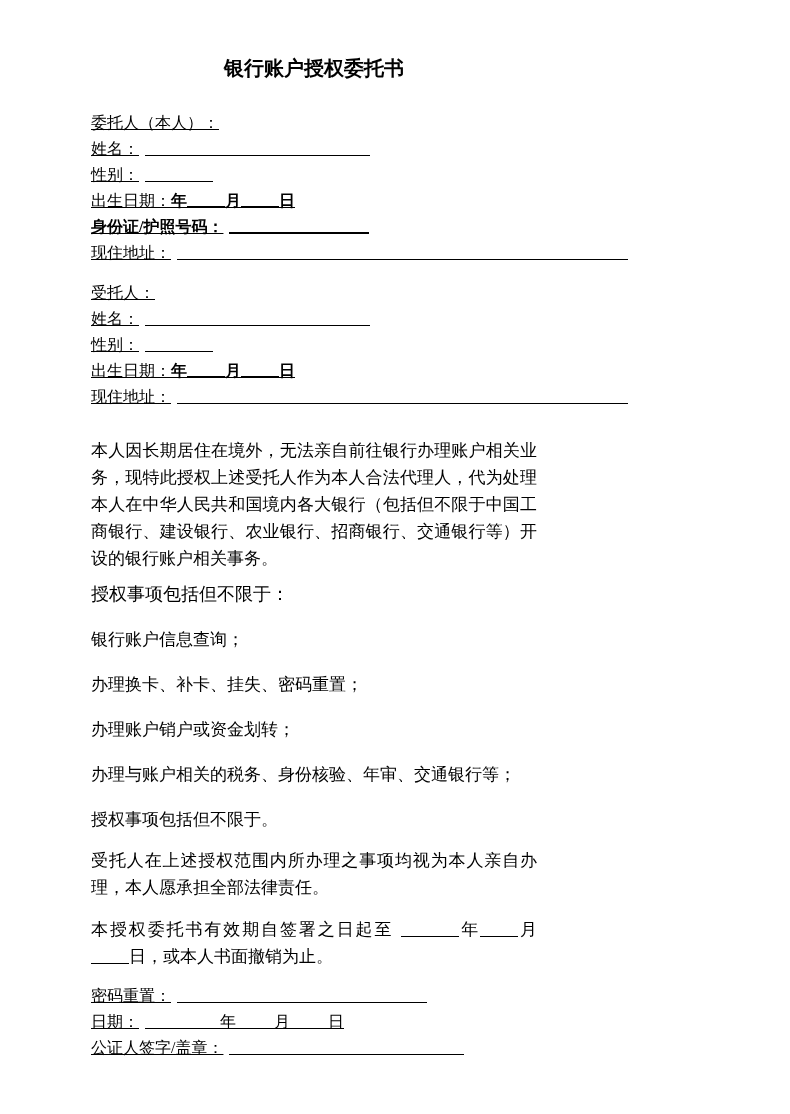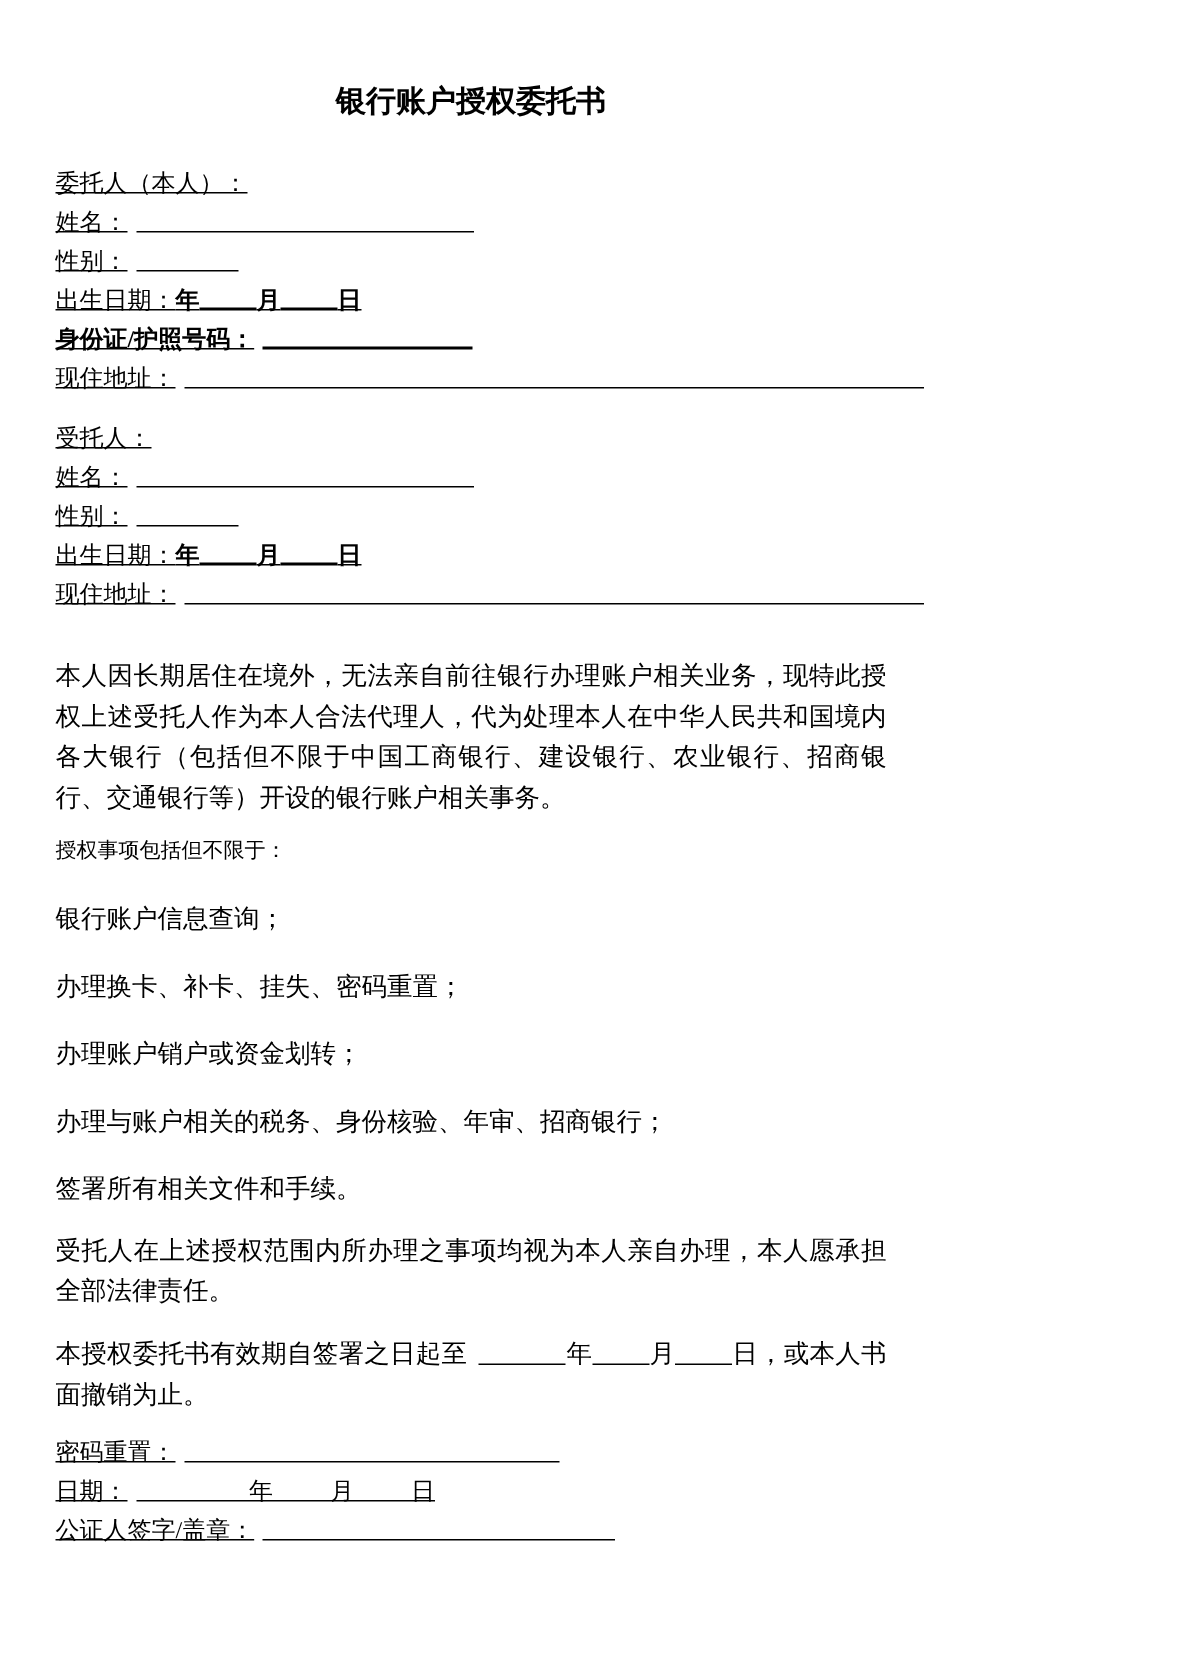--- a/index.html
+++ b/index.html
@@ -5,39 +5,39 @@
   html, body { margin: 0; padding: 0; background: #ffffff; }
   body {
     width: 790px; height: 1114px;
     font-family: "Liberation Serif", "DejaVu Serif", serif;
     color: #000;
   }
   .page {
     position: relative;
     width: 628px; height: 1114px;
     box-sizing: border-box;
-    padding: 0 37px;
+    padding: 0 91px;
     overflow: hidden;
     background: #fff;
   }
   .title {
     margin: 0; padding-top: 54px;
     text-align: center;
     font-size: 20px; font-weight: bold; line-height: 28px;
   }
   .sec { font-size: 16px; text-decoration: underline; }
   .sec-principal { margin-top: 28px; }
   .sec-agent { margin-top: 14px; }
   .line { line-height: 26px; white-space: nowrap; }
   .para {
     font-size: 17px; line-height: 27px;
     text-align: justify; margin: 0;
   }
   .para-auth { margin-top: 27px; }
-  .scope-heading { margin-top: 9px; line-height: 27px; font-size: 14px; }
+  .scope-heading { margin-top: 9px; line-height: 27px; font-size: 18px; }
   .scope-item { margin-top: 18px; line-height: 27px; font-size: 17px; }
   .para-liability { margin-top: 14px; }
   .para-validity { margin-top: 15px; }
   .sec-signature { margin-top: 13px; }
   .bold { font-weight: bold; }
   
   .ul {
     display: inline-block; height: 0;
     border-bottom: 1.5px solid #000;
     vertical-align: -2px;
@@ -94,22 +94,22 @@
       <span>现住地址：</span><span class="ul gap w493"></span>
     </div>
   </div>
 
   <p class="para para-auth">本人因长期居住在境外，无法亲自前往银行办理账户相关业务，现特此授权上述受托人作为本人合法代理人，代为处理本人在中华人民共和国境内各大银行（包括但不限于中国工商银行、建设银行、农业银行、招商银行、交通银行等）开设的银行账户相关事务。</p>
 
   <div class="scope-heading">授权事项包括但不限于：</div>
   <div class="scope-item">银行账户信息查询；</div>
   <div class="scope-item">办理换卡、补卡、挂失、密码重置；</div>
   <div class="scope-item">办理账户销户或资金划转；</div>
-  <div class="scope-item">办理与账户相关的税务、身份核验、年审、招商银行；</div>
-  <div class="scope-item">签署所有相关文件和手续。</div>
+  <div class="scope-item">办理与账户相关的税务、身份核验、年审、交通银行等；</div>
+  <div class="scope-item">授权事项包括但不限于。</div>
 
   <p class="para para-liability">受托人在上述授权范围内所办理之事项均视为本人亲自办理，本人愿承担全部法律责任。</p>
 
   <p class="para para-validity">
     <span>本授权委托书有效期自签署之日起至</span><span class="ul gap8 w58"></span><span>年</span><span class="ul w38"></span><span>月</span><span class="ul w38"></span><span>日</span><span>，或本人书面撤销为止。</span>
   </p>
 
   <div class="sec sec-signature">
     <div class="line">
       <span>密码重置：</span><span class="ul gap w250"></span>

